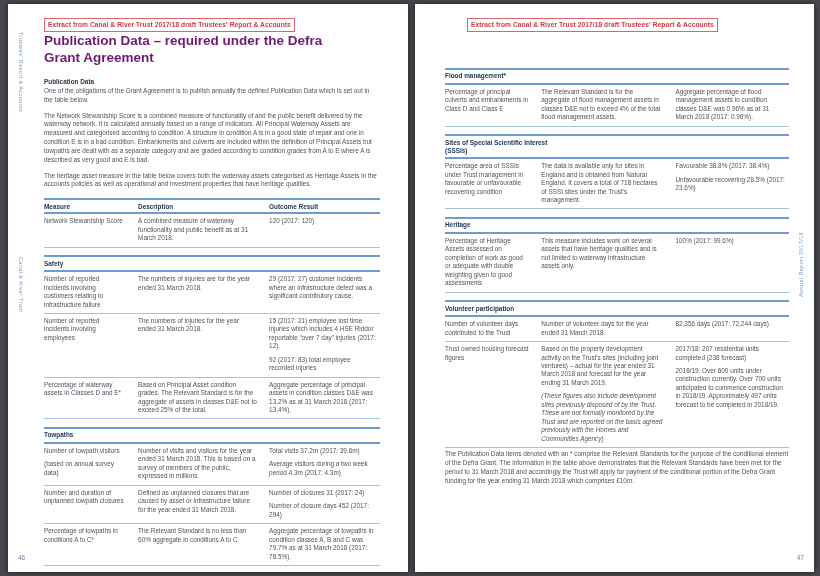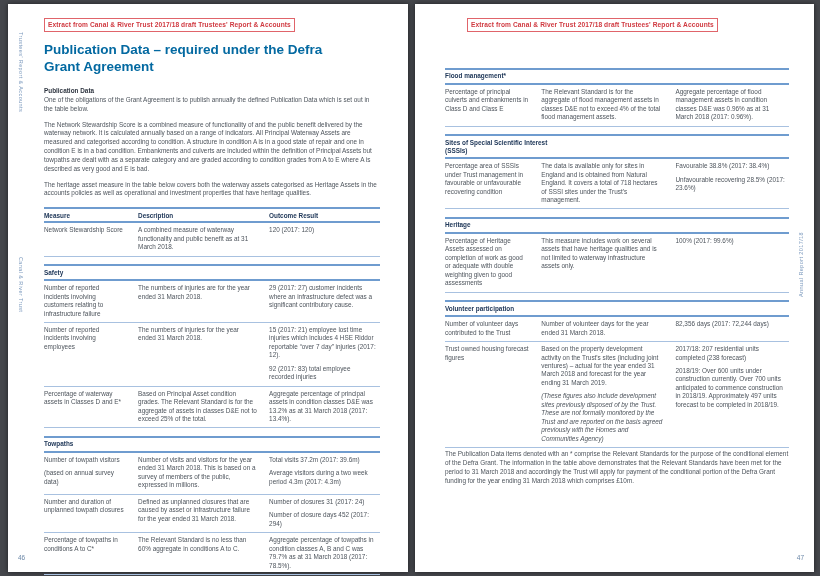--- a/index.html
+++ b/index.html
@@ -23,22 +23,22 @@
   .banner {
     display:inline-block;
     border:1px solid #e0646a;
     color:#d03a41;
     font-size:6.6px; font-weight:bold;
     padding:2px 3px; line-height:1.2; letter-spacing:0.1px;
   }
   .page.right .banner { margin-left:22px; }
 
   .title {
-    color:#0369a1; font-size:13.5px; font-weight:bold;
-    line-height:1.3; margin-top:9px; width:305px;
+    color:#701a75; font-size:13.5px; font-weight:bold;
+    line-height:1.3; width:305px;
   }
   .intro-heading { font-size:6.4px; font-weight:bold; color:#2e3540; margin-top:11px; }
   p.body {
     font-size:6.4px; color:#4d545c; line-height:1.38; margin-top:2px;
   }
   p.body + p.body { margin-top:7px; }
 
   table.pub { width:100%; border-collapse:collapse; table-layout:fixed; margin-top:9px; }
   .page.right table.pub { margin-top:36px; }
   table.pub th {

